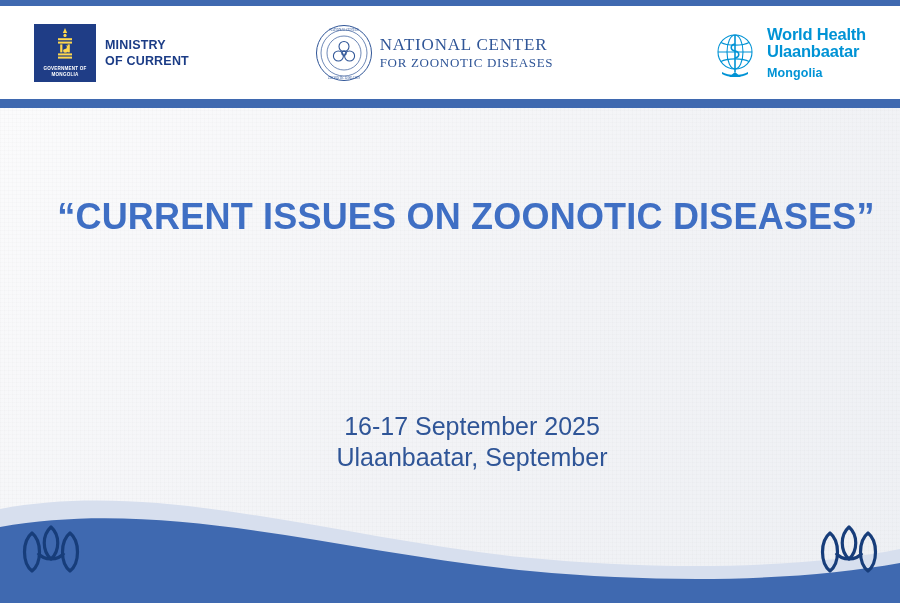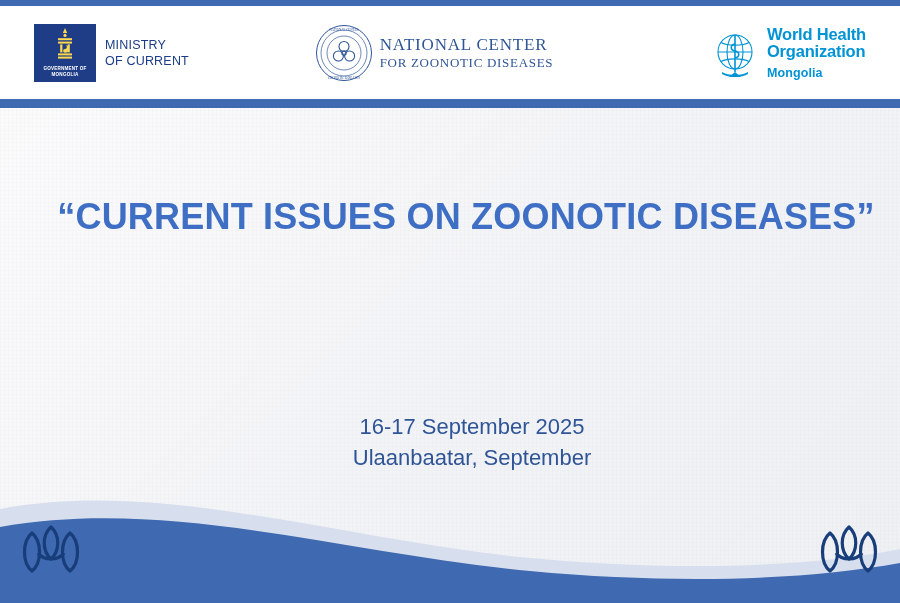--- a/index.html
+++ b/index.html
@@ -84,21 +84,21 @@
     text-align: center;
     color: #ffffff;
     font-size: 4.6px;
     letter-spacing: 0.2px;
     line-height: 6px;
     font-weight: bold;
   }
   .moh-text {
     color: #1b3c86;
     font-size: 12.5px;
-    font-weight: normal;
+    font-weight: bold;
     line-height: 16px;
     letter-spacing: 0.2px;
   }
 
   
   .nczd-logo {
     display: flex;
     align-items: center;
     gap: 7px;
     margin-left: -30px;
@@ -194,21 +194,21 @@
 
   .meta-block {
     position: absolute;
     top: 303px;
     left: 0;
     width: 900px;
     text-align: center;
   }
   .meta-line {
     color: #2f5597;
-    font-size: 22px;
+    font-size: 25px;
     line-height: 31px;
     padding-left: 44px;
   }
 
   
   .bottom-wave {
     position: absolute;
     left: 0;
     bottom: 0;
     width: 900px;
@@ -301,21 +301,21 @@
             <path d="M26 16 c-5 1 -5 6 0 7 c5 1 5 6 0 7"></path>
           </g>
           <g fill="#0093d5">
             <polygon points="26,44 20,49 32,49"></polygon>
             <path d="M13 44 c6 4 20 4 26 0 l0 2 c-6 4 -20 4 -26 0z"></path>
           </g>
         </svg>
       </div>
       <div class="who-text">
         <div class="who-name">World Health</div>
-        <div class="who-name">Organization</div>
+        <div class="who-name">Ulaanbaatar</div>
         <div class="who-country">Mongolia</div>
       </div>
     </div>
   </div>
 
   <div class="header-rule"></div>
 
   <div class="body-area">
 
     <div class="title-block">

